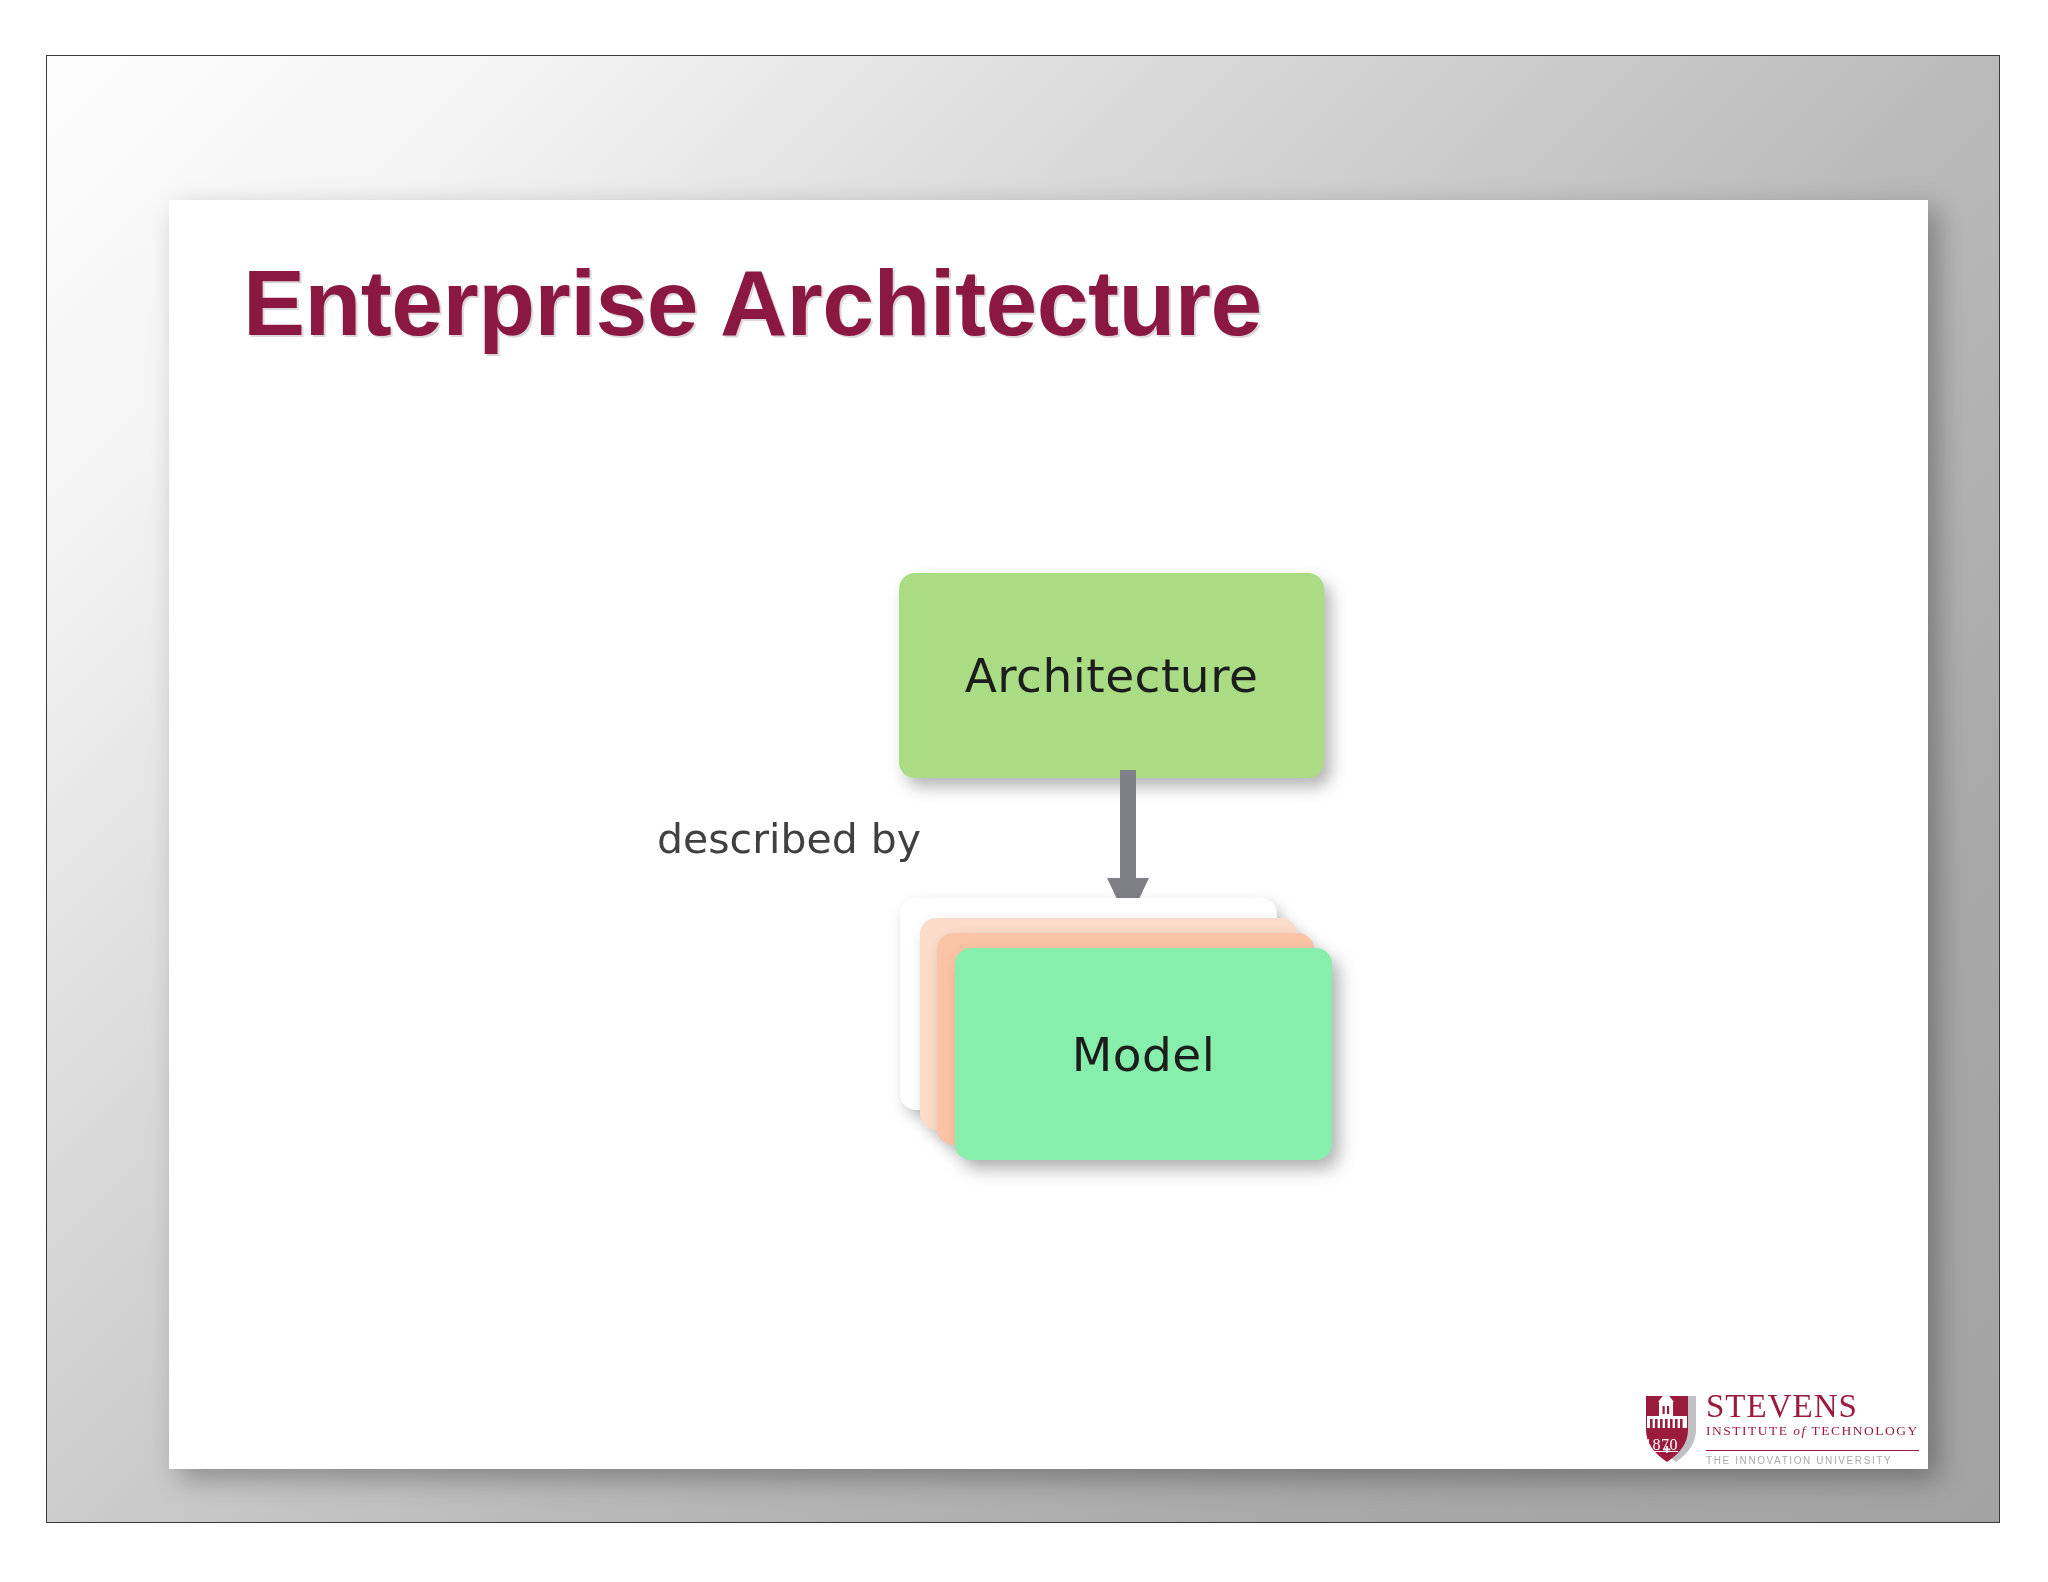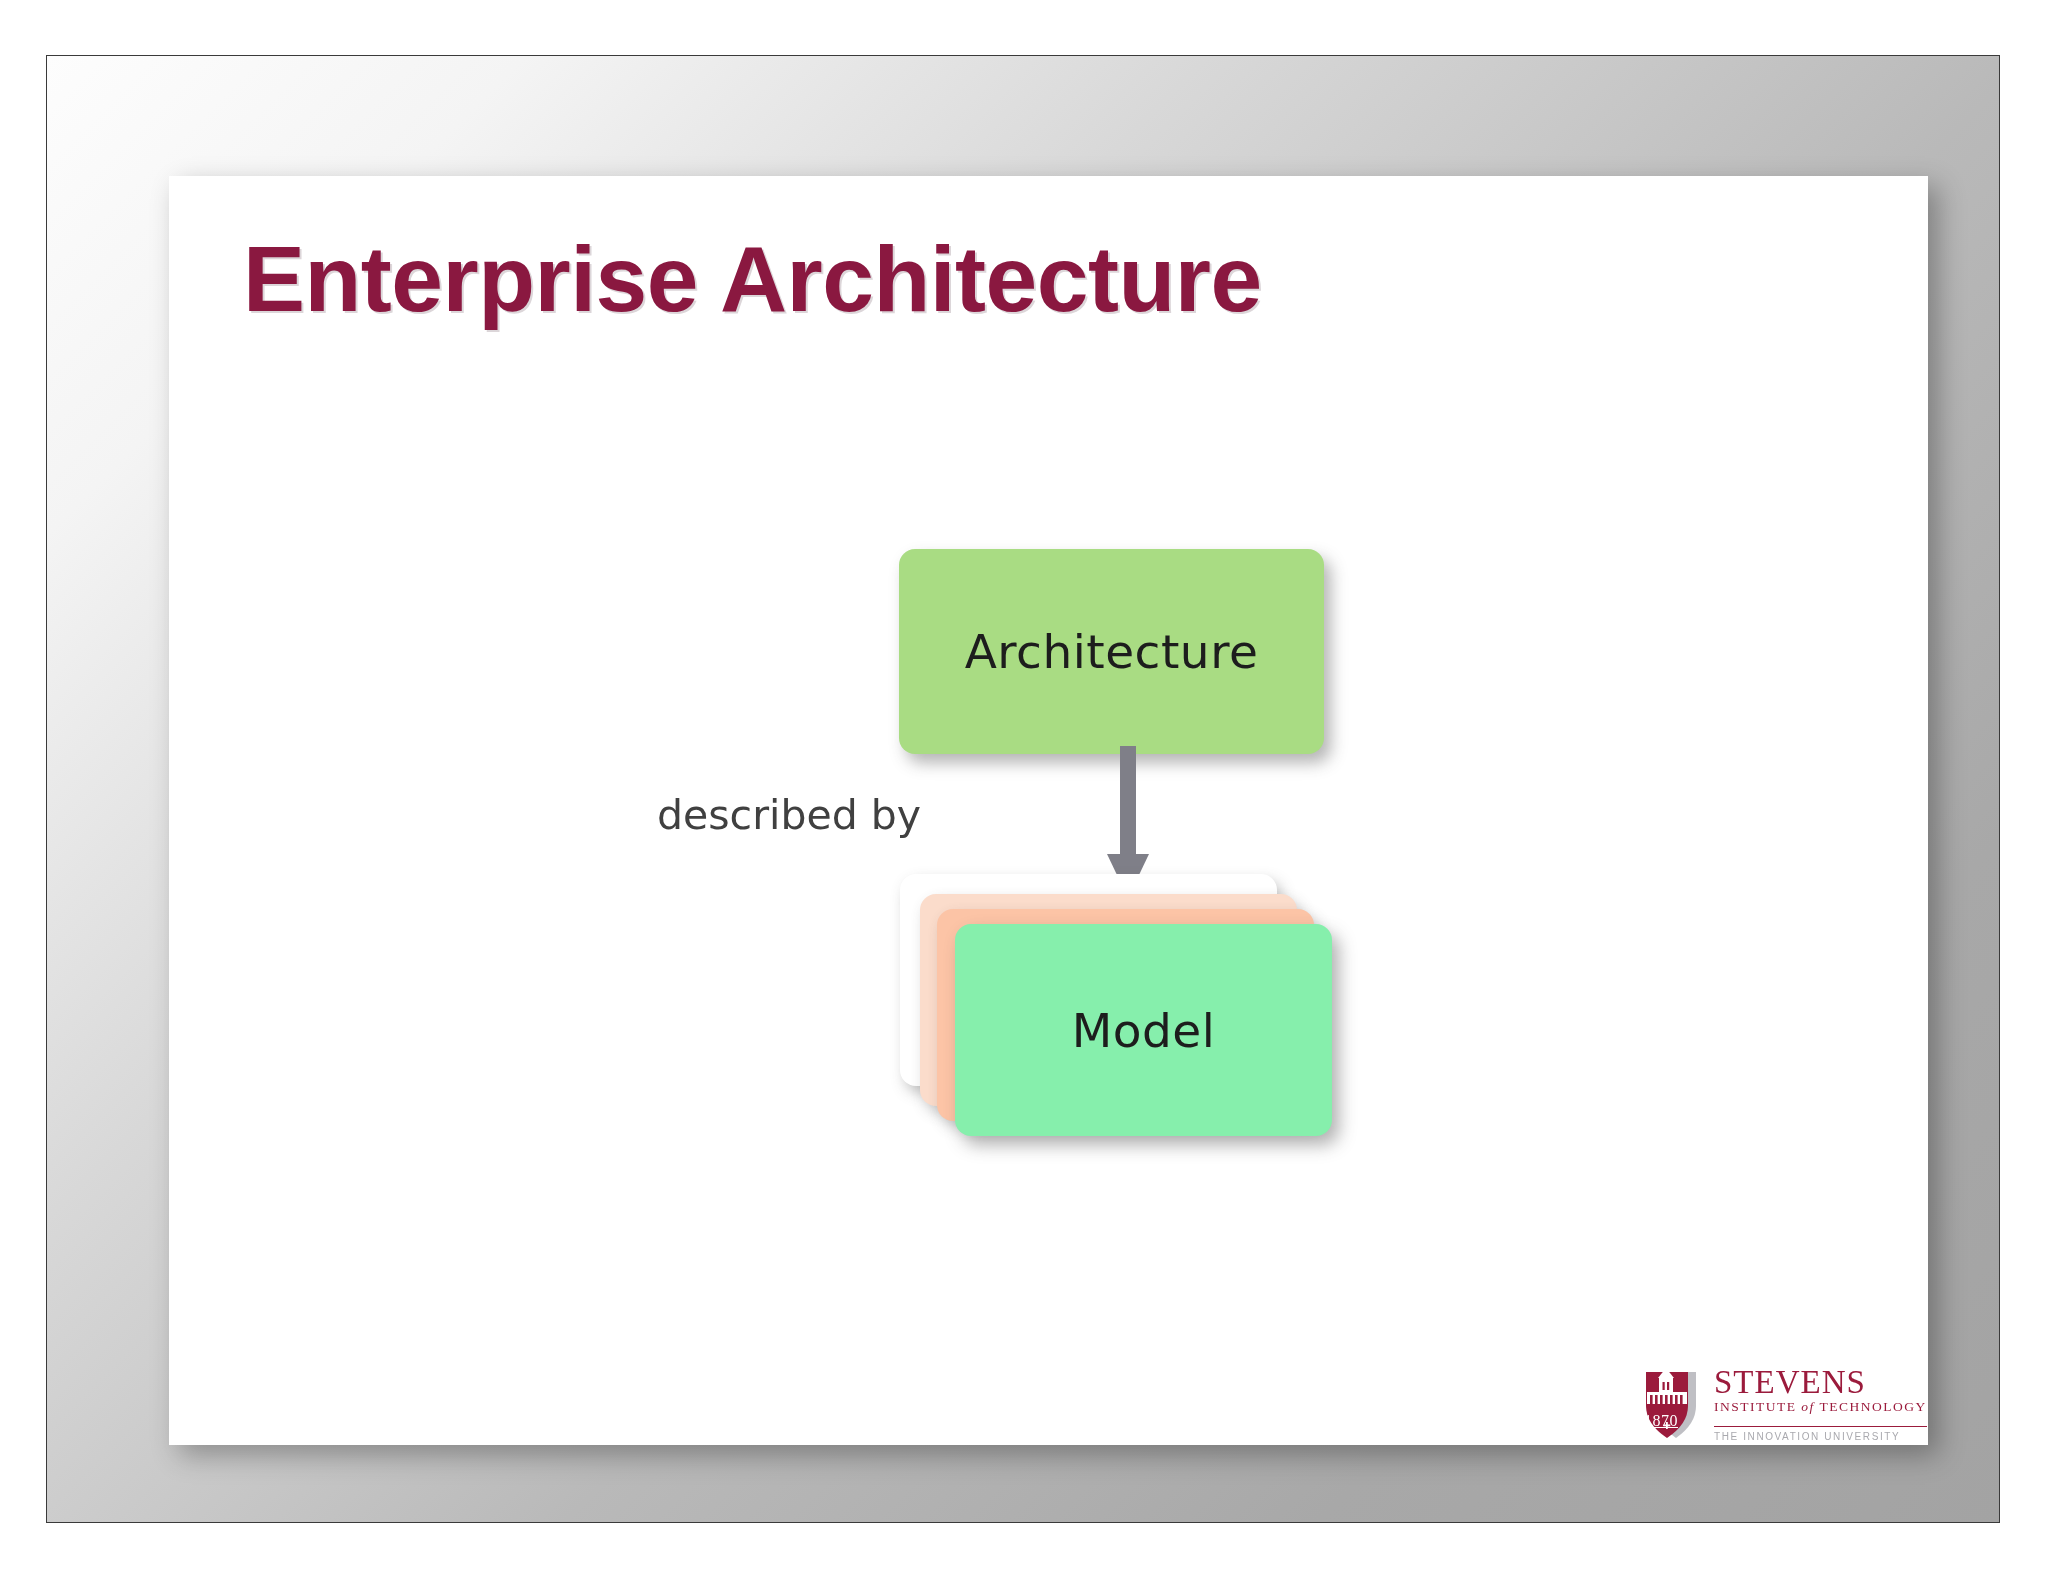--- a/index.html
+++ b/index.html
@@ -23,21 +23,21 @@
     height: 1468px;
     box-sizing: border-box;
     border: 1px solid #3a3a3a;
     background: linear-gradient(135deg, #fdfdfd 0%, #f4f4f4 14%, #d8d8d8 34%, #b9b9b9 58%, #a8a8a8 80%, #a3a3a3 100%);
   }
 
   
   #slide-canvas {
     position: absolute;
     left: 122px;
-    top: 120px;
+    top: 144px;
     width: 1759px;
     height: 1269px;
     background: #ffffff;
     box-shadow: 10px 10px 26px rgba(0,0,0,0.30);
     overflow: hidden;
   }
 
   
   #slide-title {
     position: absolute;
@@ -154,21 +154,21 @@
     display: flex;
     align-items: center;
   }
   #logo-shield {
     width: 56px;
     height: 78px;
     flex: 0 0 auto;
     position: relative;
   }
   #logo-wordmark {
-    margin-left: 14px;
+    margin-left: 6px;
     flex: 1 1 auto;
     display: flex;
     flex-direction: column;
     justify-content: center;
   }
   #logo-stevens {
     font-family: "Liberation Serif", serif;
     font-size: 33px;
     color: #9B1B3C;
     letter-spacing: 1px;

